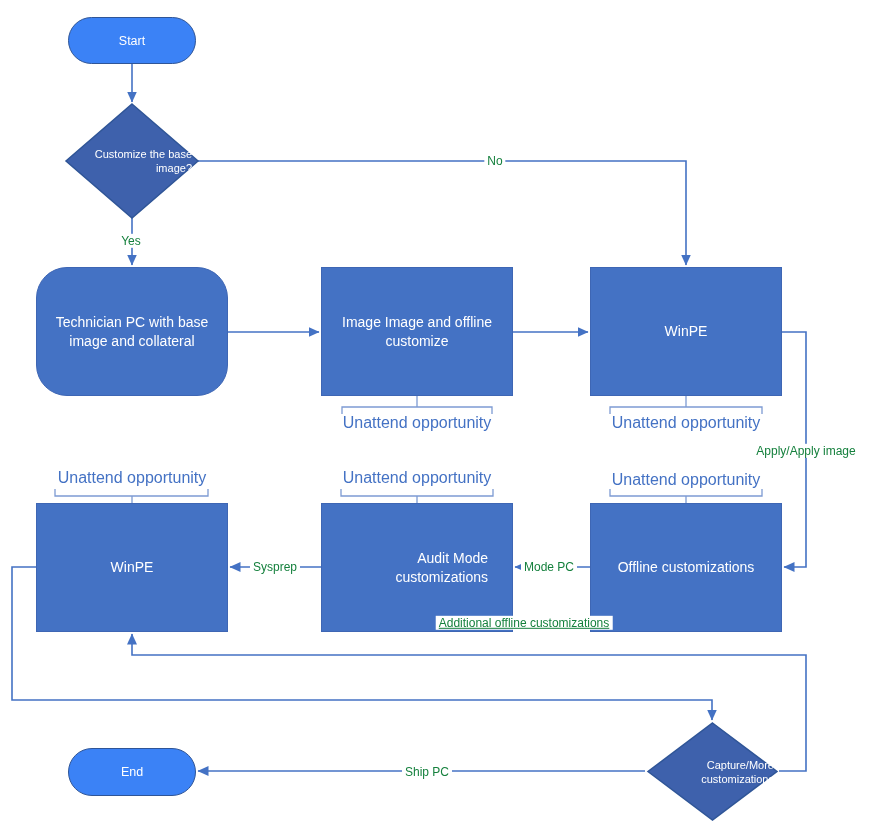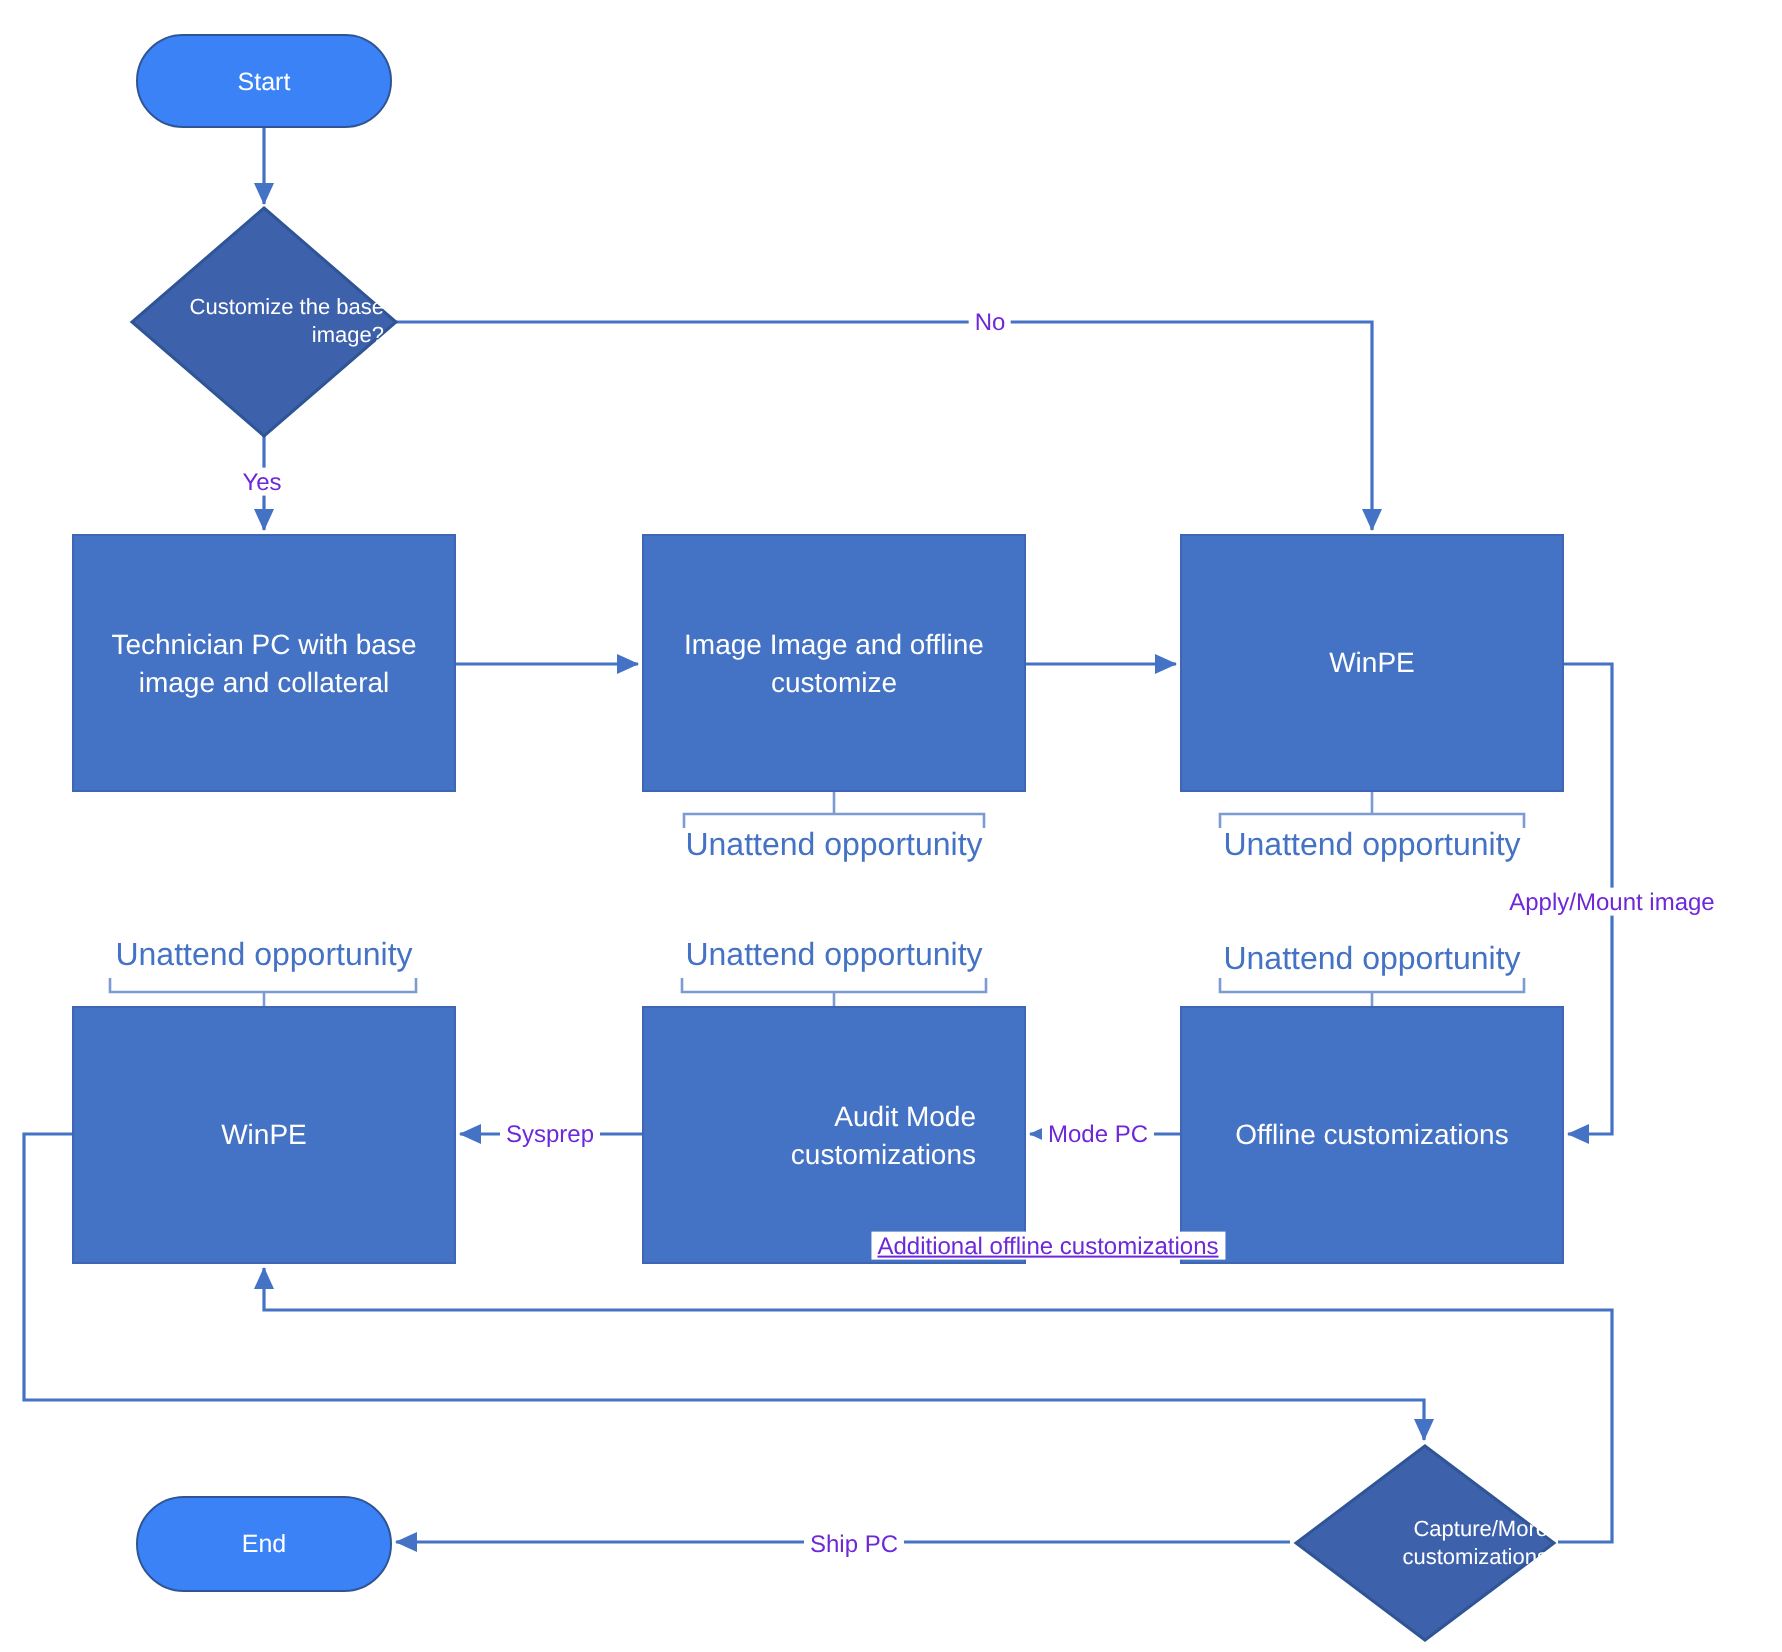--- a/index.html
+++ b/index.html
@@ -20,21 +20,21 @@
     background:#3b82f6;border:1.5px solid #2F5597;border-radius:24px;
     font-size:12.5px;
   }
   .diamond-label{
     position:absolute;display:flex;align-items:center;justify-content:center;
     text-align:right;color:#fff;font-size:11px;line-height:1.3;
   }
   .edge-label{
     position:absolute;transform:translate(-50%,-50%);
     background:#fff;padding:0 3px;white-space:nowrap;
-    color:#6d28d9;font-size:12px;line-height:1.2;
+    color:#15803d;font-size:12px;line-height:1.2;
   }
   .unattend-label{
     position:absolute;transform:translate(-50%,-50%);
     white-space:nowrap;color:#4472C4;font-size:16px;line-height:1.2;
   }
   .w150{max-width:152px;} .w180{max-width:182px;} .w140{max-width:142px;}
 </style>
 </head>
 <body>
 
@@ -76,21 +76,21 @@
   <div class="node pill" style="left:68px;top:17px;width:128px;height:47px;">
     <span>Start</span>
   </div>
   <div class="node pill" style="left:68px;top:748px;width:128px;height:48px;">
     <span>End</span>
   </div>
 
   <div class="diamond-label" style="left:72px;top:135px;width:120px;height:52px;">Customize the base image?</div>
   <div class="diamond-label" style="left:651px;top:745px;width:123px;height:54px;">Capture/More customizations</div>
 
-  <div class="node box" style="left:36px;top:267px;width:192px;height:129px;">
+  <div class="node box" style="left:36px;top:267px;width:192px;height:129px;border-radius:31px;">
     <span class="w180">Technician PC with base image and collateral</span>
   </div>
   <div class="node box" style="left:321px;top:267px;width:192px;height:129px;">
     <span class="w150">Image Image and offline customize</span>
   </div>
   <div class="node box" style="left:590px;top:267px;width:192px;height:129px;">
     <span>WinPE</span>
   </div>
 
   <div class="node box" style="left:36px;top:503px;width:192px;height:129px;">
@@ -98,21 +98,21 @@
   </div>
   <div class="node box" style="left:321px;top:503px;width:192px;height:129px;text-align:right;">
     <span class="w140">Audit Mode customizations</span>
   </div>
   <div class="node box" style="left:590px;top:503px;width:192px;height:129px;">
     <span>Offline customizations</span>
   </div>
 
   <div class="edge-label" style="left:495px;top:161px;">No</div>
   <div class="edge-label" style="left:131px;top:241px;">Yes</div>
-  <div class="edge-label" style="left:806px;top:451px;">Apply/Mount image</div>
+  <div class="edge-label" style="left:806px;top:451px;">Apply/Apply image</div>
   <div class="edge-label" style="left:549px;top:567px;">Mode PC</div>
   <div class="edge-label" style="left:275px;top:567px;">Sysprep</div>
   <div class="edge-label" style="left:524px;top:623px;text-decoration:underline;">Additional offline customizations</div>
   <div class="edge-label" style="left:427px;top:772px;">Ship PC</div>
 
   <div class="unattend-label" style="left:417px;top:423px;">Unattend opportunity</div>
   <div class="unattend-label" style="left:686px;top:423px;">Unattend opportunity</div>
   <div class="unattend-label" style="left:132px;top:478px;">Unattend opportunity</div>
   <div class="unattend-label" style="left:417px;top:478px;">Unattend opportunity</div>
   <div class="unattend-label" style="left:686px;top:480px;">Unattend opportunity</div>

